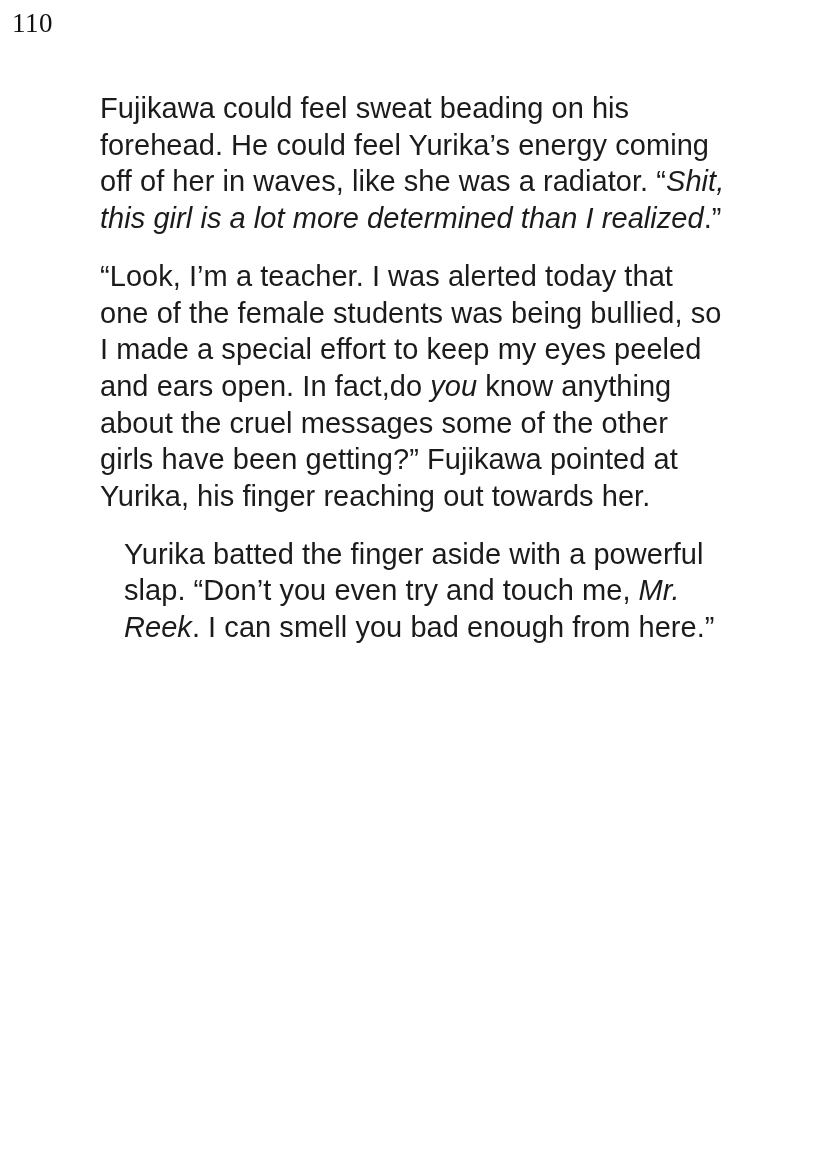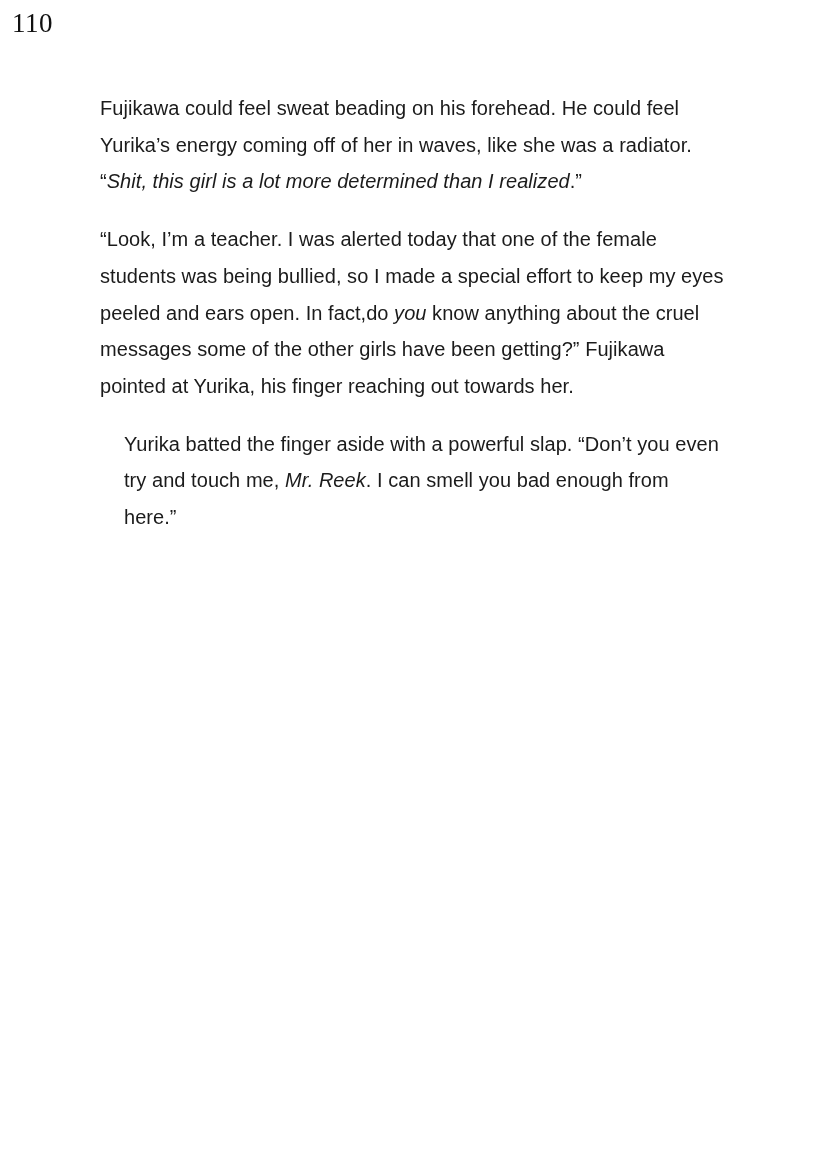--- a/index.html
+++ b/index.html
@@ -31,21 +31,21 @@
     color: #111111;
     letter-spacing: 0.5px;
   }
   .text-body {
     position: absolute;
     top: 90px;
     left: 100px;
     width: 625px;
   }
   .para {
-    font-size: 20px;
+    font-size: 29px;
     line-height: 36.7px;
     margin: 0 0 21px 0;
     color: #1b1b1b;
     text-align: left;
     letter-spacing: 0.05px;
   }
   .para:last-child {
     margin-bottom: 0;
     margin-left: 24px;
   }

